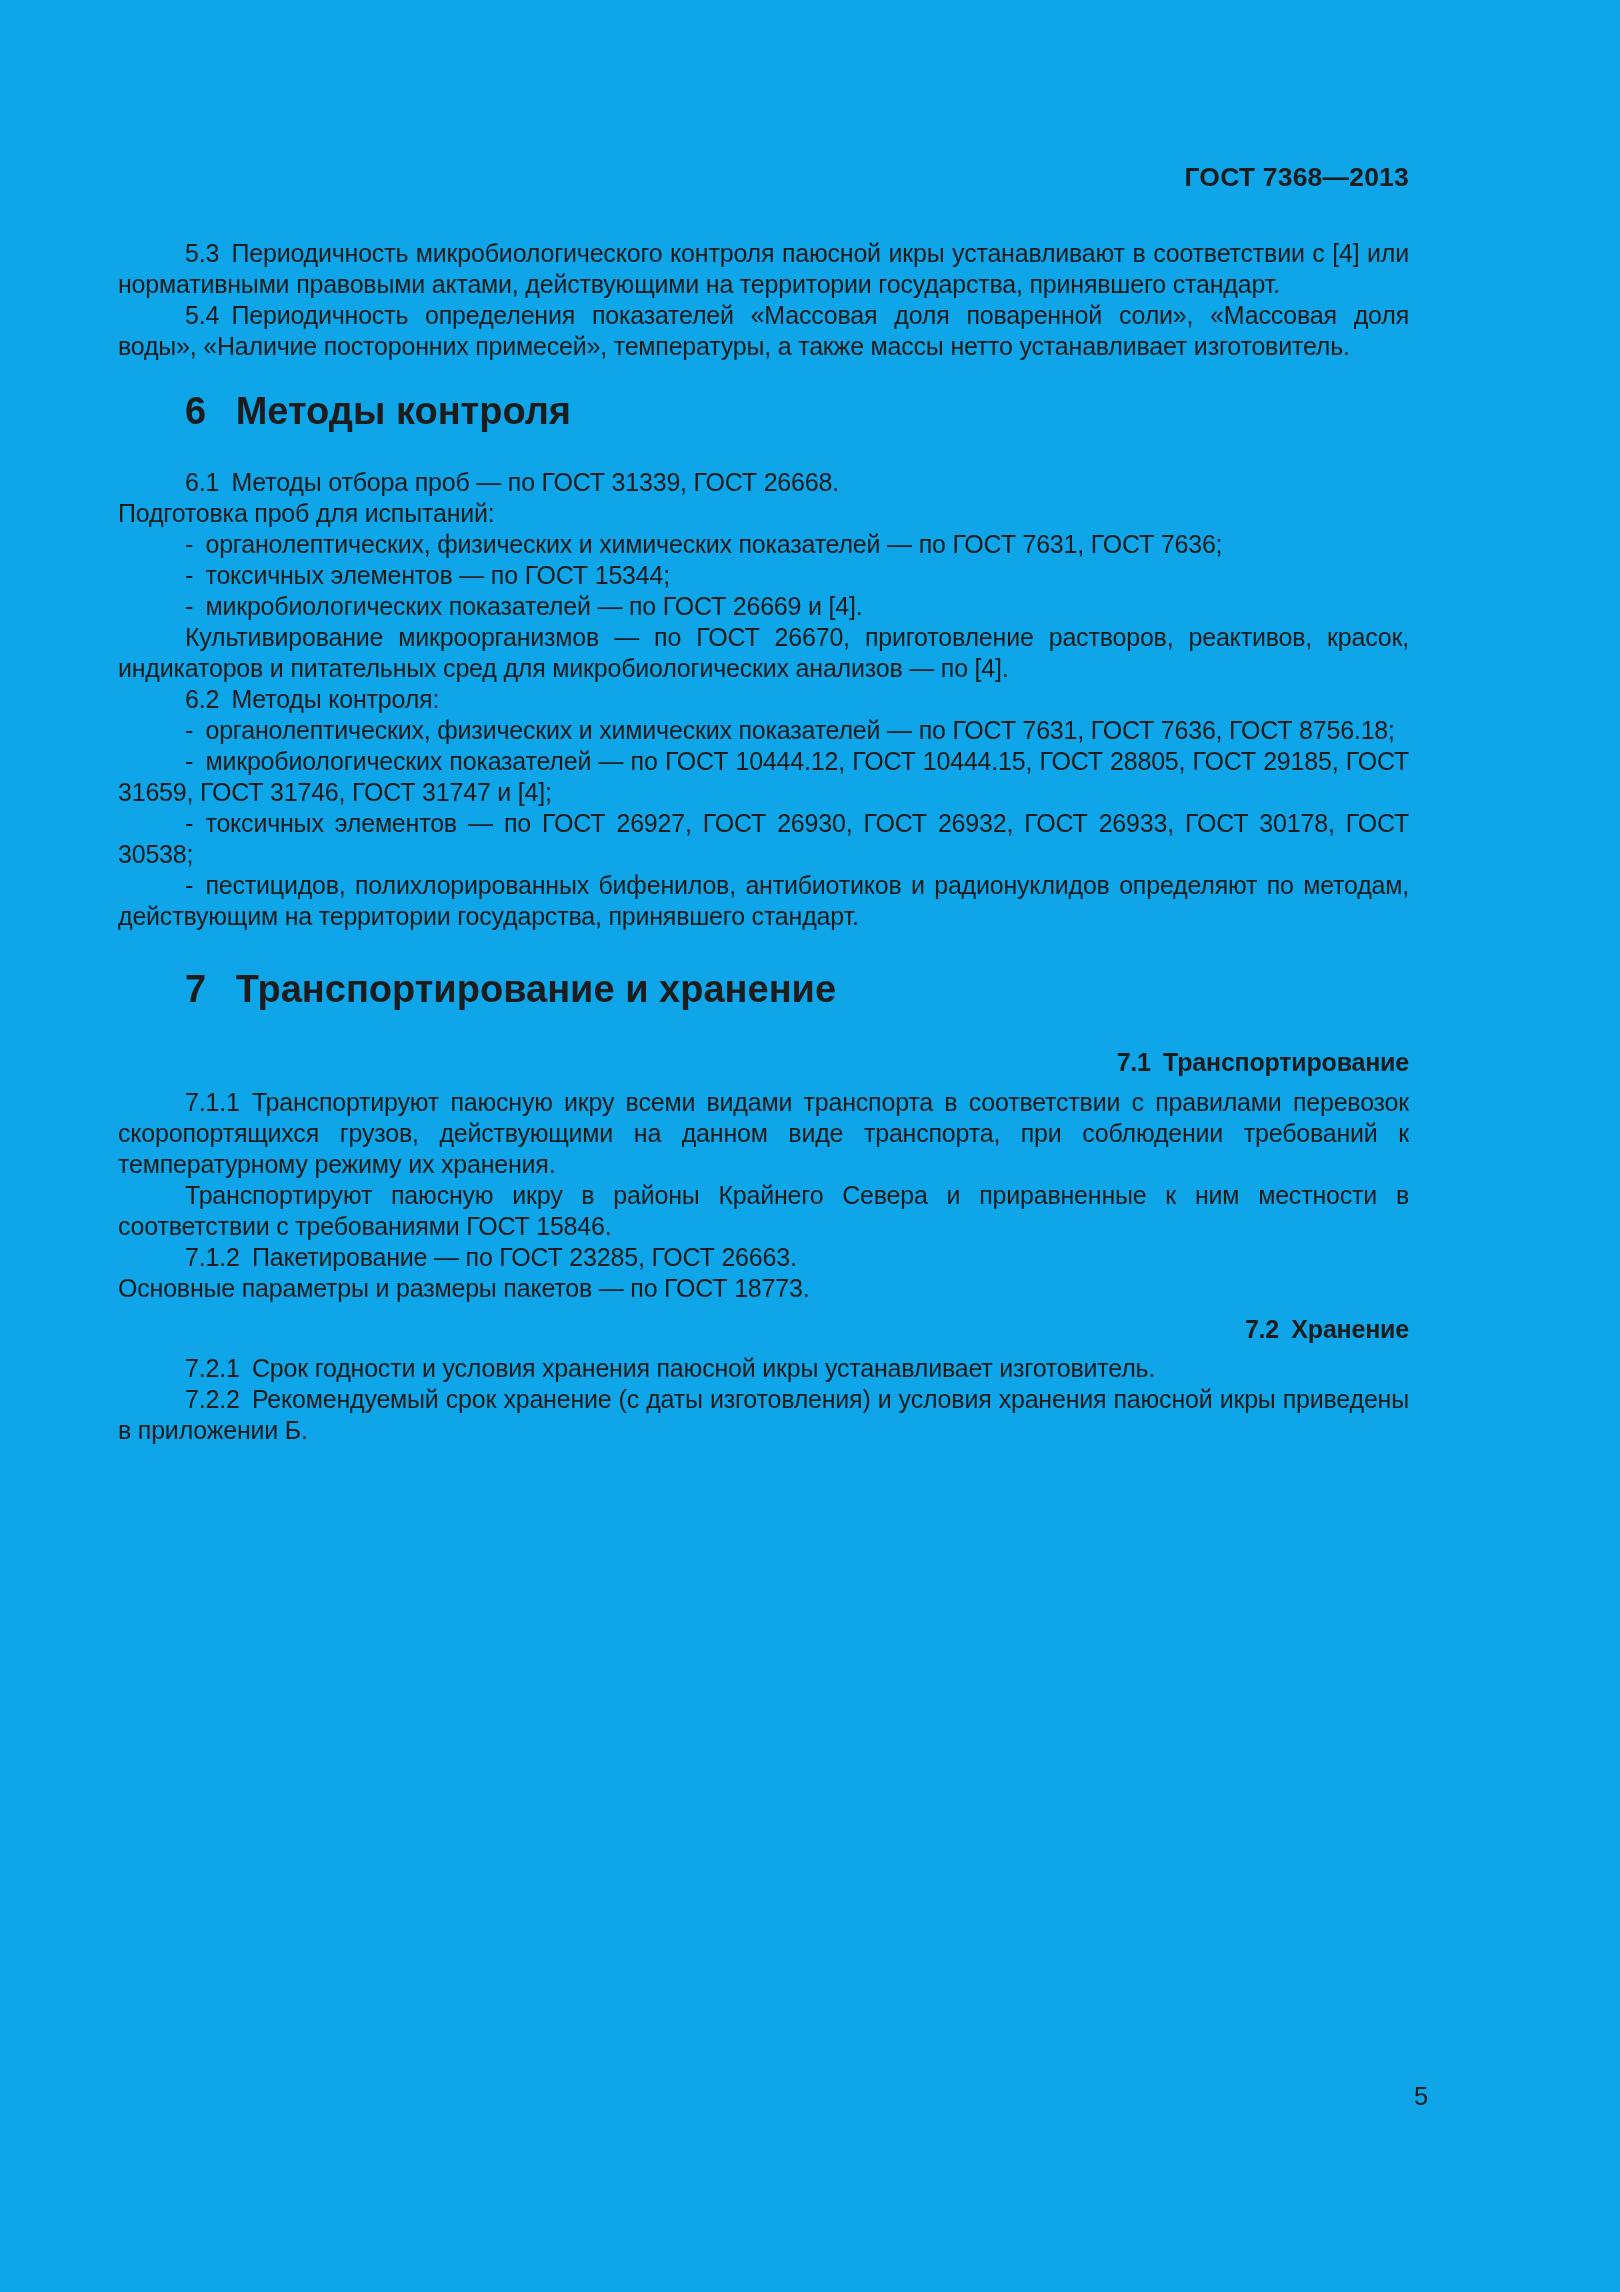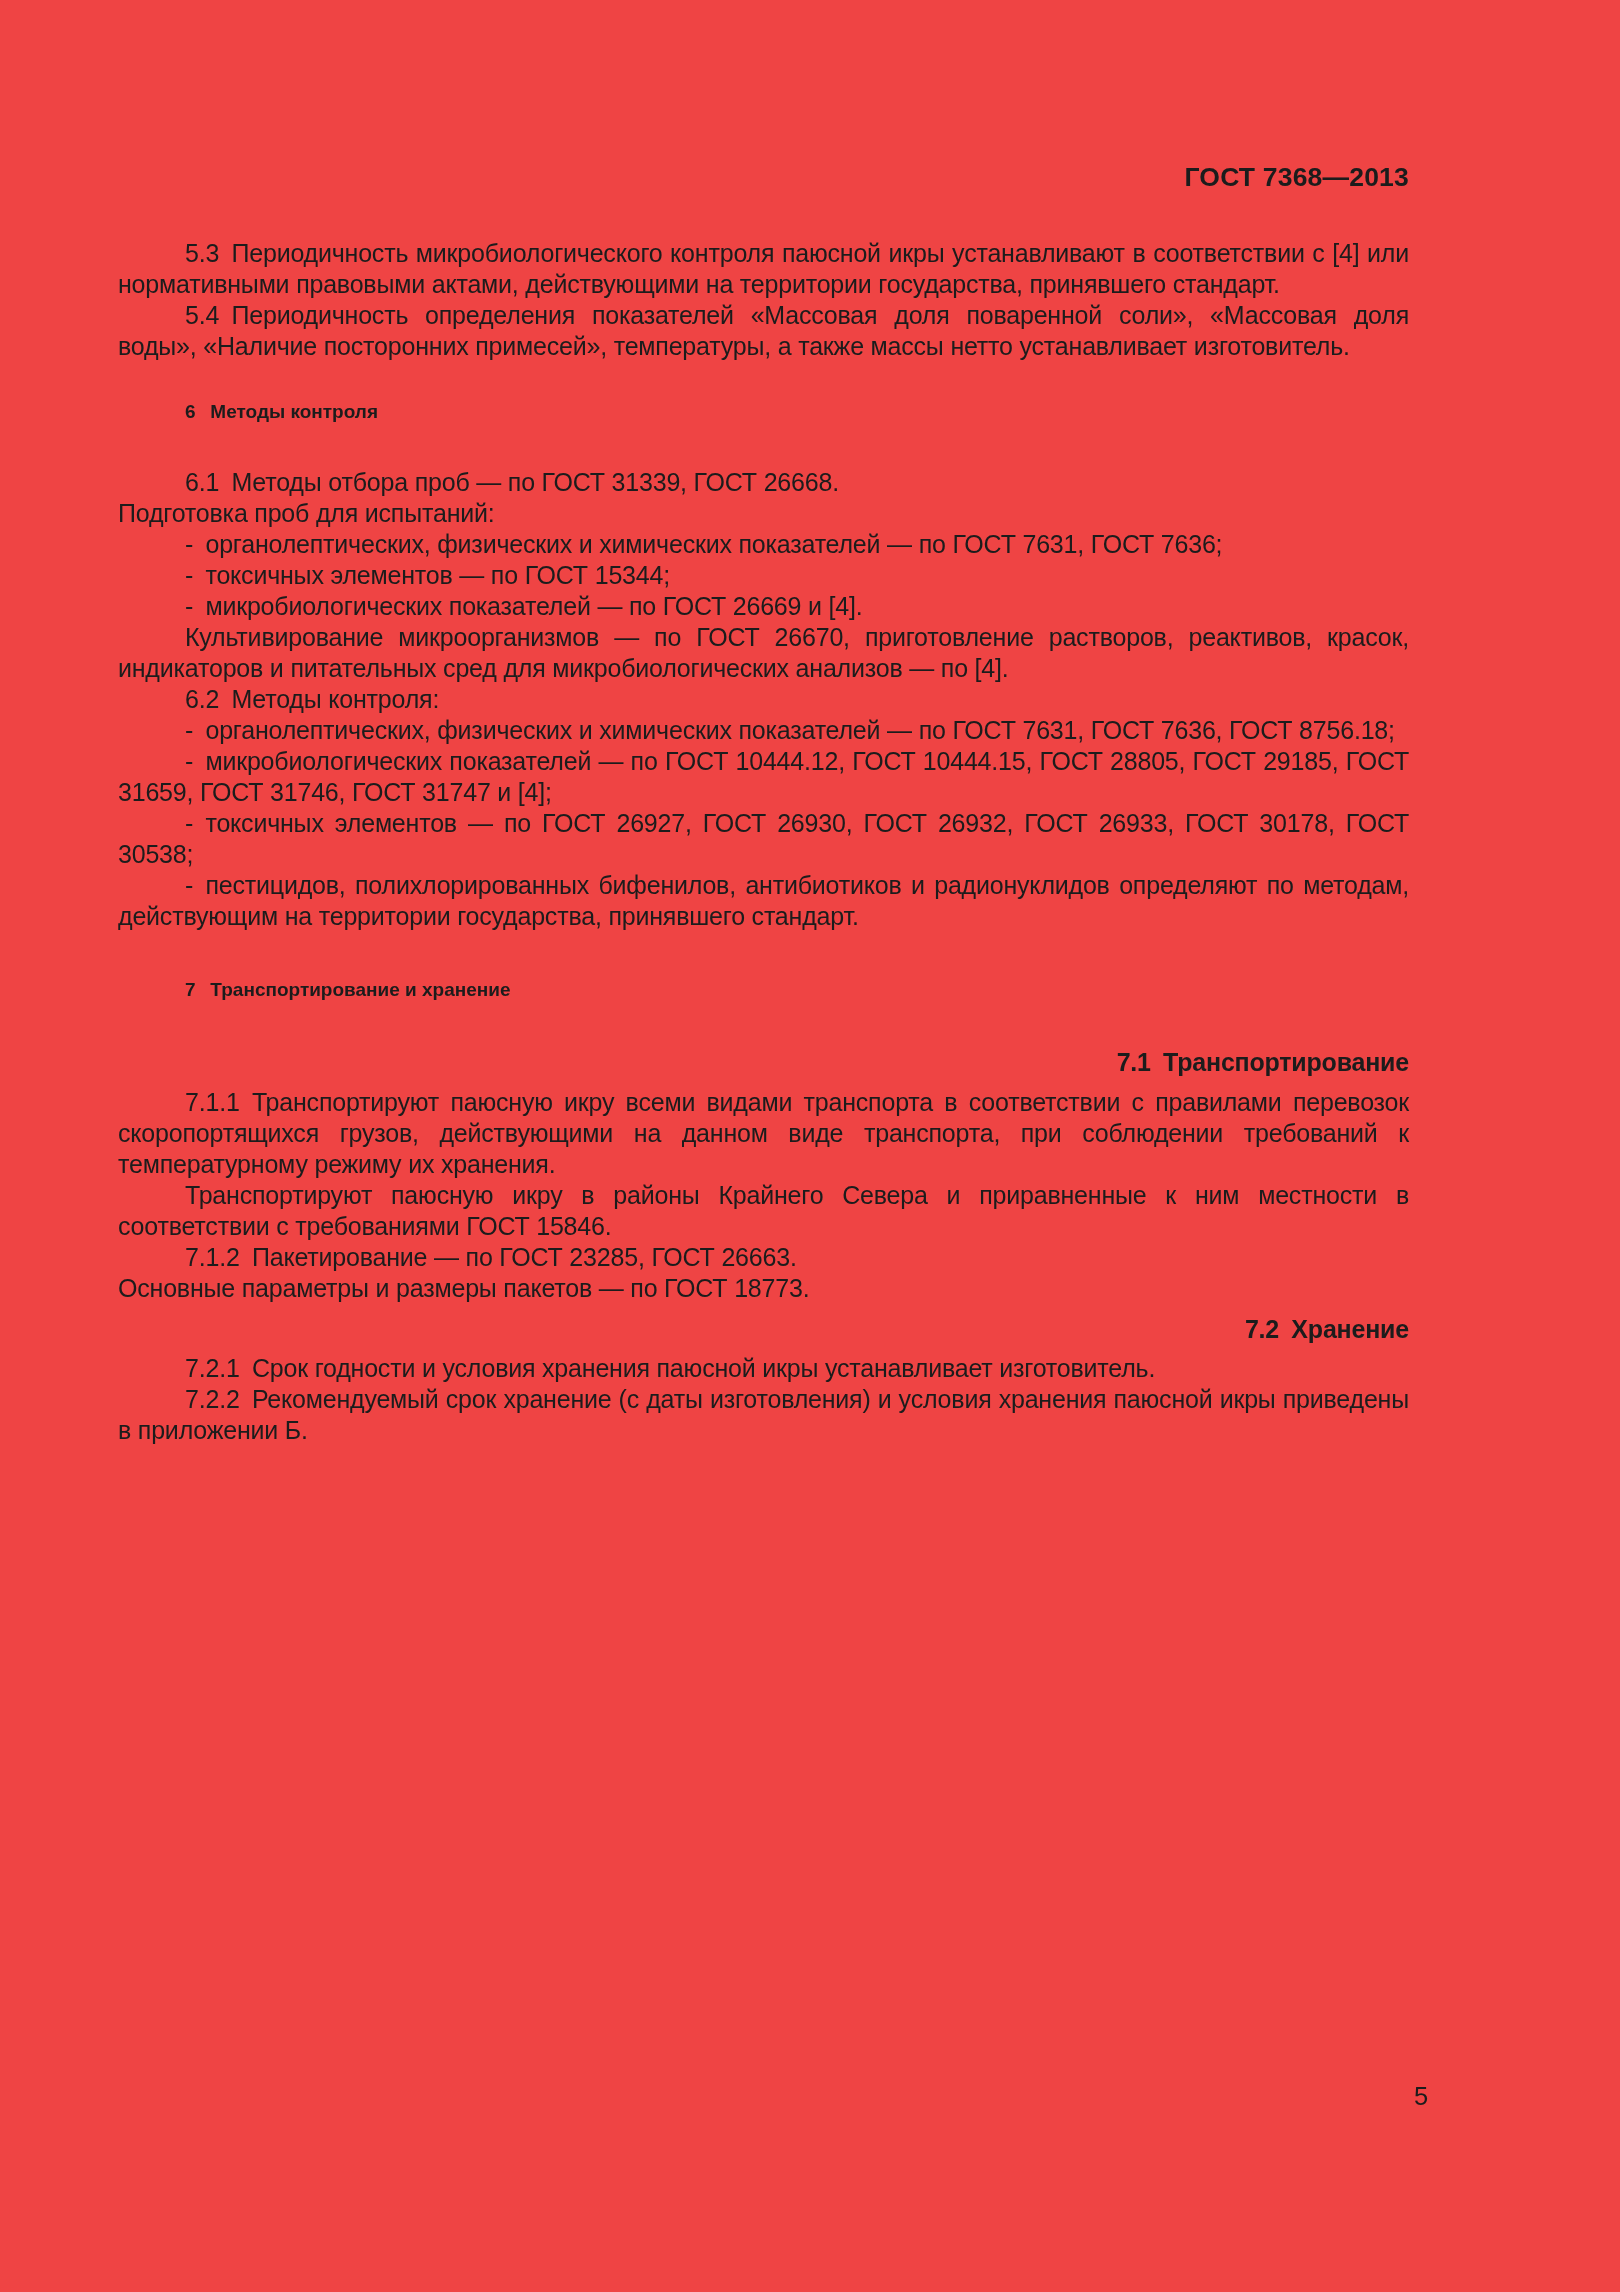--- a/index.html
+++ b/index.html
@@ -4,21 +4,21 @@
 <style>
   html, body {
     margin: 0;
     padding: 0;
     background: #f4f4f4;
   }
   .page {
     position: relative;
     width: 1620px;
     height: 2293px;
-    background: #ef4444;
+    background: #0ea5e9;
     font-family: "Liberation Sans", sans-serif;
     color: #1c1c1c;
     overflow: hidden;
   }
   .doc-header {
     position: absolute;
     top: 161px;
     left: 118px;
     width: 1291px;
     text-align: right;
@@ -39,21 +39,21 @@
     line-height: 31px;
     text-align: justify;
     letter-spacing: -0.2px;
   }
   .indent {
     text-indent: 67px;
   }
   .section-heading {
     margin: 31px 0 37px 0;
     padding-left: 67px;
-    font-size: 19px;
+    font-size: 38px;
     line-height: 37px;
     font-weight: bold;
     text-align: left;
     letter-spacing: 0;
   }
   .section-heading.s7 {
     margin: 39px 0 39px 0;
   }
   .subsection {
     font-weight: bold;

